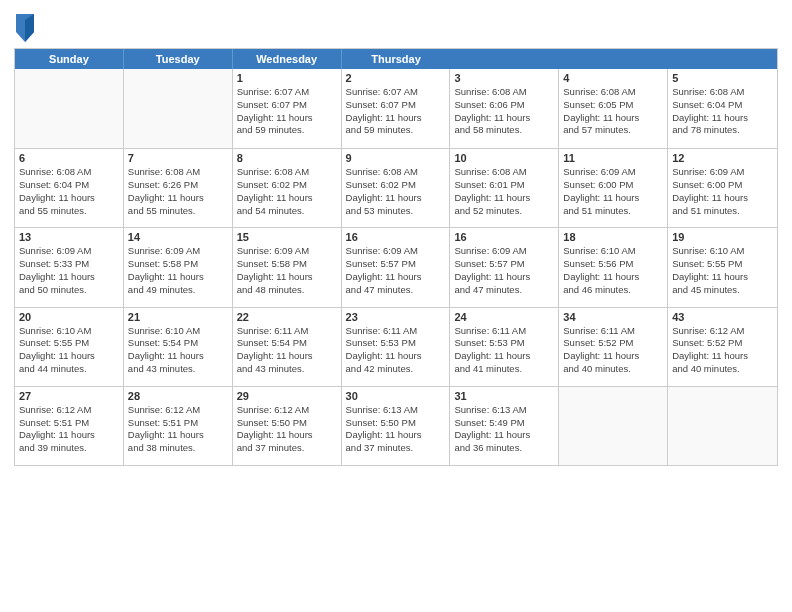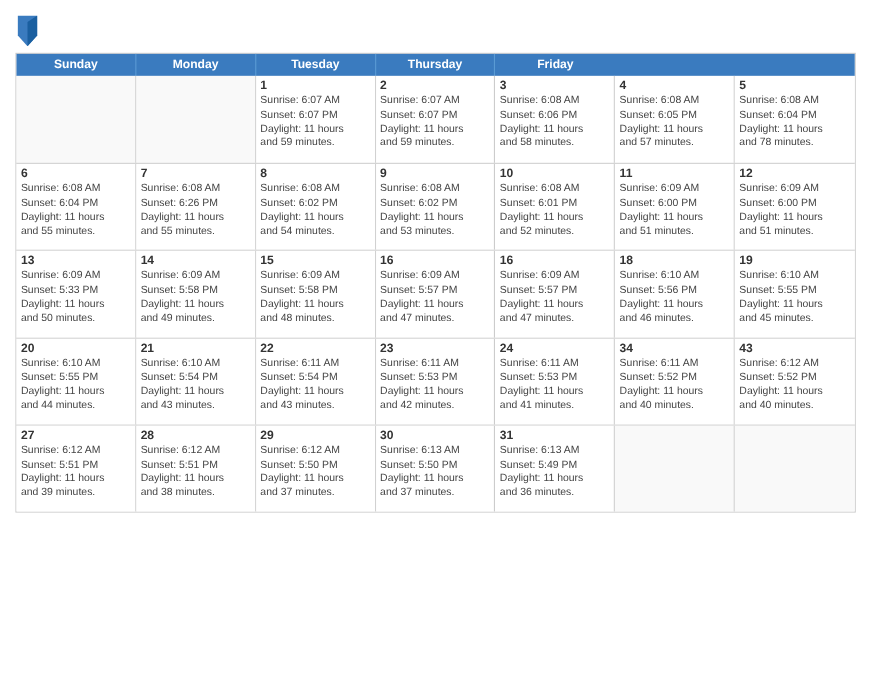--- a/index.html
+++ b/index.html
@@ -132,24 +132,23 @@
     </div>
     <div class="title-block">
       <div class="month-title"></div>
       <div class="subtitle"></div>
     </div>
   </div>
 
   <div class="calendar">
     <div class="cal-header">
     <div class="cal-header-cell">Sunday</div>
-        <div class="cal-header-cell">Monday</div>
         <div class="cal-header-cell">Tuesday</div>
+        <div class="cal-header-cell">Wednesday</div>
         <div class="cal-header-cell">Thursday</div>
-        <div class="cal-header-cell">Friday</div>
       </div>
     <div class="cal-body">
     <div class="cal-row">
           <div class="cal-cell empty"></div>
           <div class="cal-cell empty"></div>
           <div class="cal-cell">
             <div class="day-num">1</div>
             <div class="cell-line">Sunrise: 6:07 AM</div>
             <div class="cell-line">Sunset: 6:07 PM</div>
             <div class="cell-line">Daylight: 11 hours</div>

